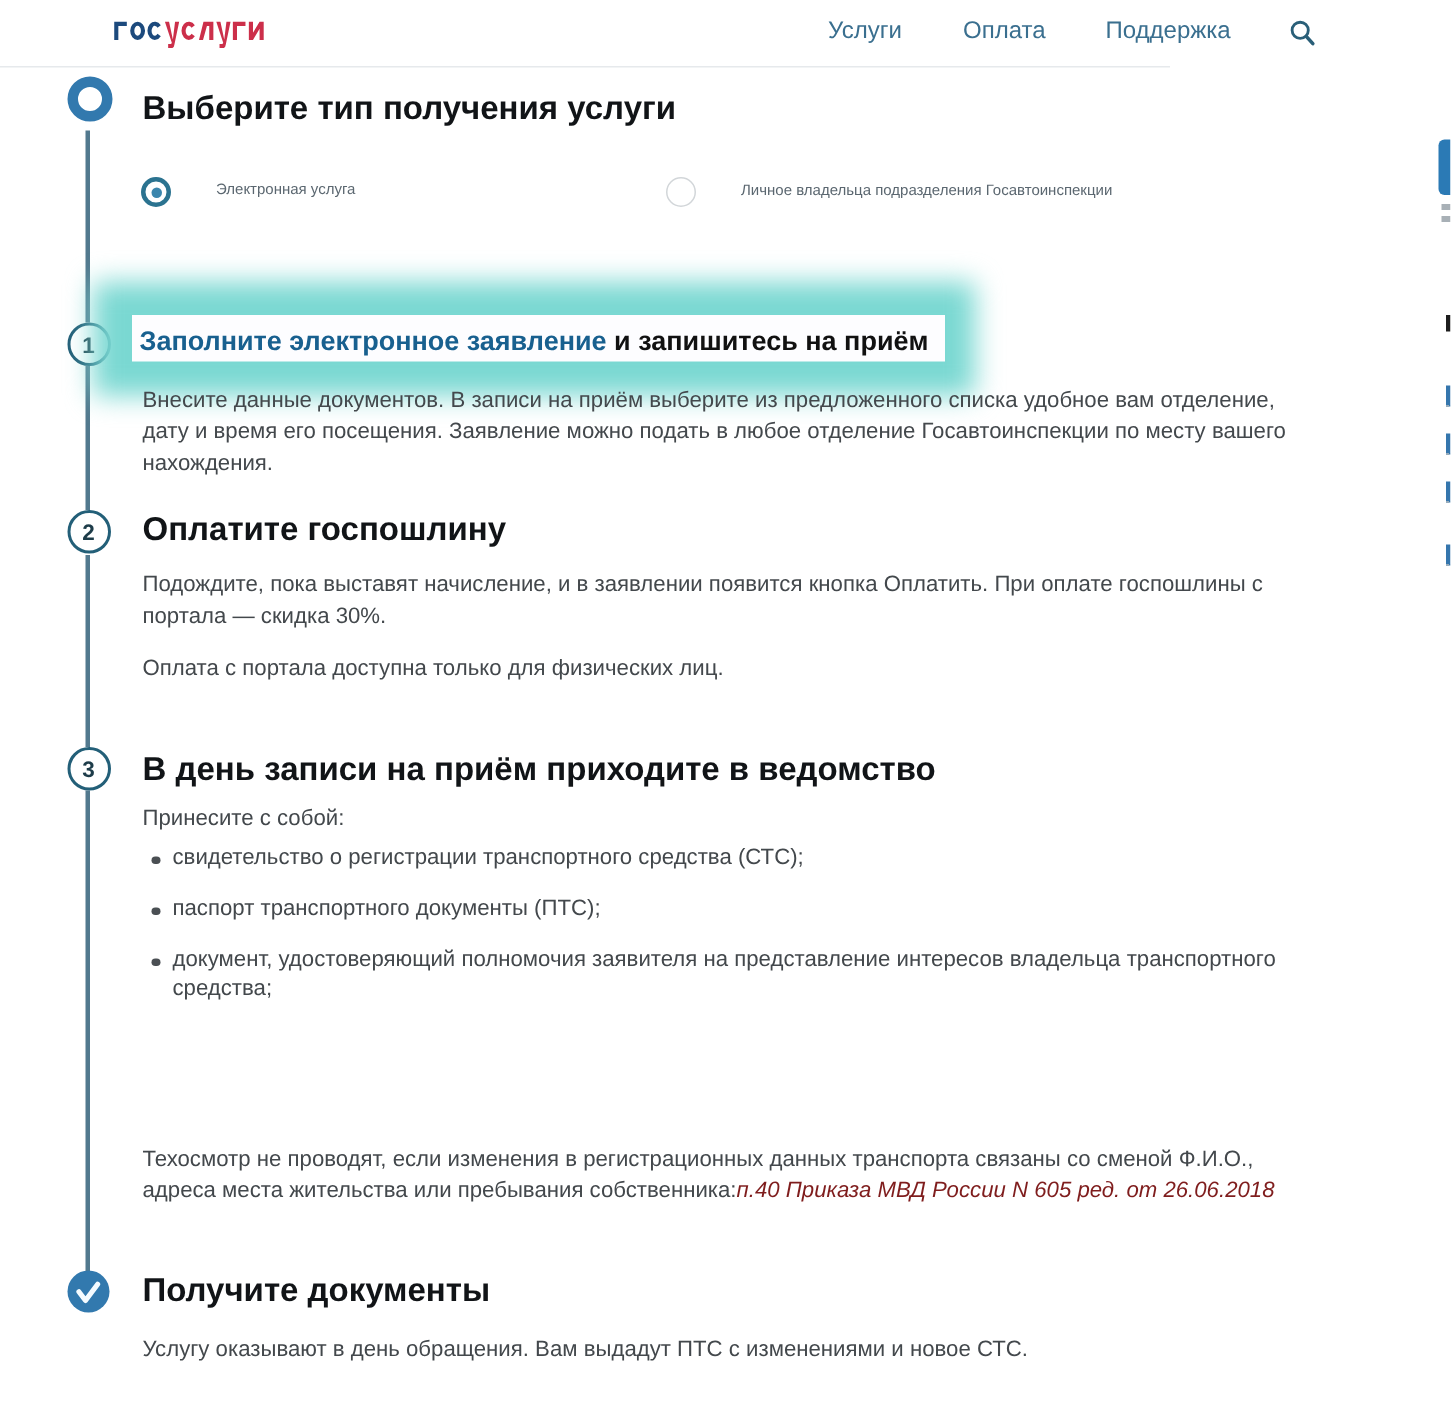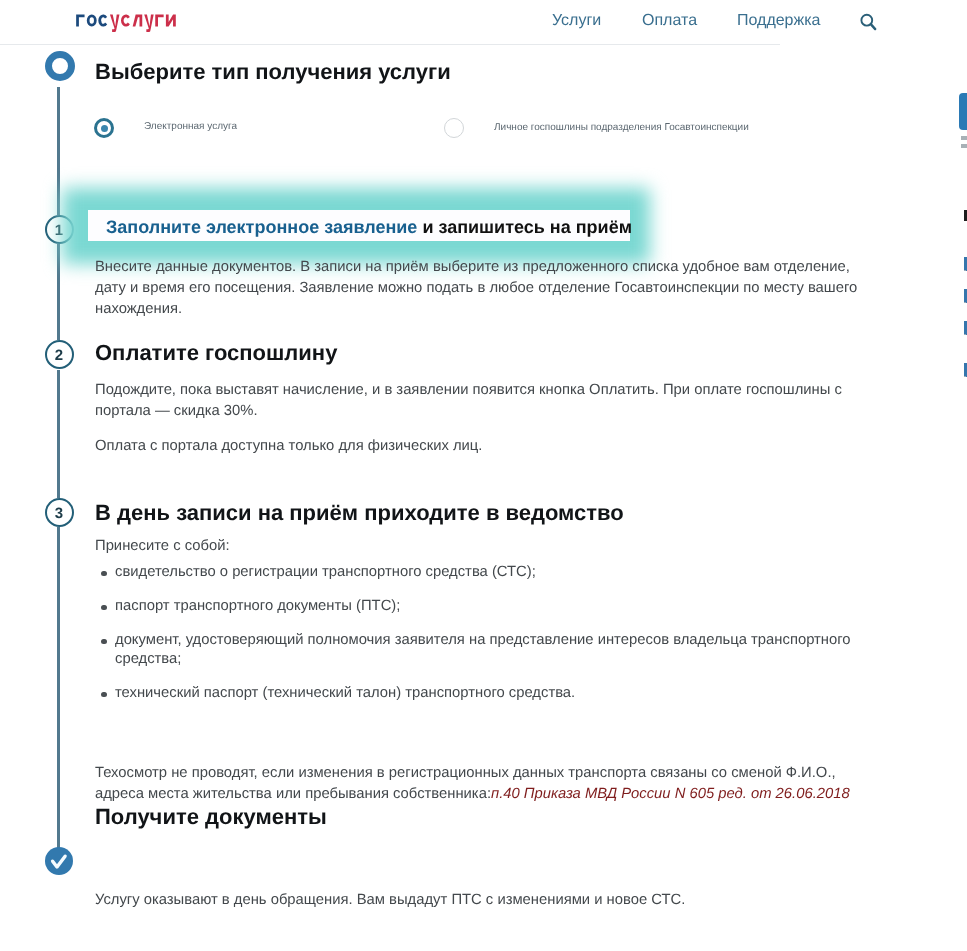--- a/index.html
+++ b/index.html
@@ -66,21 +66,21 @@
   .radio.on:after{content:"";position:absolute;left:3.5px;top:3.5px;width:7px;height:7px;
                   border-radius:50%;background:#3b86ad;}
   .radio.off{border:1px solid #d2d6d9;background:#fff;}
   .radio-label{position:absolute;font-size:10px;color:#5b6770;line-height:22px;}
 
   
   .glow{position:absolute;border-radius:3px;background:#7ad8d2;
         filter:blur(9px);z-index:2;}
   .hl-box{position:absolute;background:#fdfdff;z-index:3;}
   .hl-text{position:absolute;z-index:4;font-size:18px;font-weight:bold;
-           line-height:21px;white-space:nowrap;margin-left:13px;}
+           line-height:21px;white-space:nowrap;}
   .hl-text .blue{color:#18608f;}
   .hl-text .dark{color:#111;}
   .z3{z-index:4;}
 </style>
 </head>
 <body>
 
 <div class="header">
   <div class="logo" title="" aria-label="">
     <svg width="101.3" height="21.5" viewBox="0 -4.5 101 21.5">
@@ -111,21 +111,21 @@
 
 <div class="marker" style="top:51px;">
   <div class="m-ring"></div>
 </div>
 <h2 class="title" style="top:60.5px;">Выберите тип получения услуги</h2>
 
 <div class="radio-row">
   <div class="radio on" style="left:94px;top:118px;"></div>
   <div class="radio-label" style="left:144px;top:115.5px;white-space:nowrap;">Электронная услуга</div>
   <div class="radio off" style="left:444px;top:118px;"></div>
-  <div class="radio-label" style="left:494px;top:113.5px;width:255px;line-height:28.2px;">Личное госпошлины подразделения Госавтоинспекции</div>
+  <div class="radio-label" style="left:494px;top:113.5px;width:255px;line-height:28.2px;">Личное владельца подразделения Госавтоинспекции</div>
 </div>
 
 <div class="marker under-glow" style="top:214.5px;">
   <div class="m-num">1</div>
 </div>
 <div class="hl-box" style="left:87.5px;top:209.5px;width:542px;height:31.5px;"></div>
 <div class="hl-text" style="left:93px;top:217px;">
   <span class="blue">Заполните электронное заявление</span><span class="dark"> и запишитесь на приём</span>
 </div>
 <p class="body z3" style="top:257px;width:768px;">Внесите данные документов. В записи на приём выберите из предложенного списка удобное вам отделение, дату и время его посещения. Заявление можно подать в любое отделение Госавтоинспекции по месту вашего нахождения.</p>
@@ -139,32 +139,31 @@
 
 <div class="marker" style="top:497.5px;">
   <div class="m-num">3</div>
 </div>
 <h2 class="title" style="top:501.5px;">В день записи на приём приходите в ведомство</h2>
 <p class="body" style="top:535.5px;">Принесите с собой:</p>
 <ul class="blist" style="left:95px;top:563px;width:760px;">
   <li>свидетельство о регистрации транспортного средства (СТС);</li>
   <li>паспорт транспортного документы (ПТС);</li>
   <li>документ, удостоверяющий полномочия заявителя на представление интересов владельца транспортного средства;</li>
-  <li>технический паспорт (технический талон) транспортного средства.</li>
 </ul>
 <p class="body" style="top:763px;width:758px;"><span>Техосмотр не проводят, если изменения в регистрационных данных транспорта связаны со сменой Ф.И.О., адреса места жительства или пребывания собственника:</span><a class="inline-link" href="#">п.40 Приказа МВД России N 605 ред. от 26.06.2018</a></p>
 
 <div class="marker" style="left:45px;top:847px;">
   <div class="m-check">
     <svg width="28" height="28" viewBox="0 0 28 28">
       <path d="M7.6 14.2 L12.0 20.0 L20.1 9.2" fill="none" stroke="#f4fbff" stroke-width="3.4" stroke-linecap="round" stroke-linejoin="round"></path>
     </svg>
   </div>
 </div>
-<h2 class="title" style="top:806px;">Получите документы</h2>
+<h2 class="title" style="top:849px;">Получите документы</h2>
 <p class="body" style="top:890px;width:750px;">Услугу оказывают в день обращения. Вам выдадут ПТС с изменениями и новое СТС.</p>
 
 <div class="right-panel">
   <div class="rp-btn"></div>
   <div class="rp-small" style="top:136px;"></div>
   <div class="rp-small" style="top:144px;"></div>
   <div class="rp-head" style="top:210px;"></div>
   <div class="rp-link" style="top:257px;"></div>
   <div class="rp-link" style="top:289px;"></div>
   <div class="rp-link" style="top:321px;"></div>

